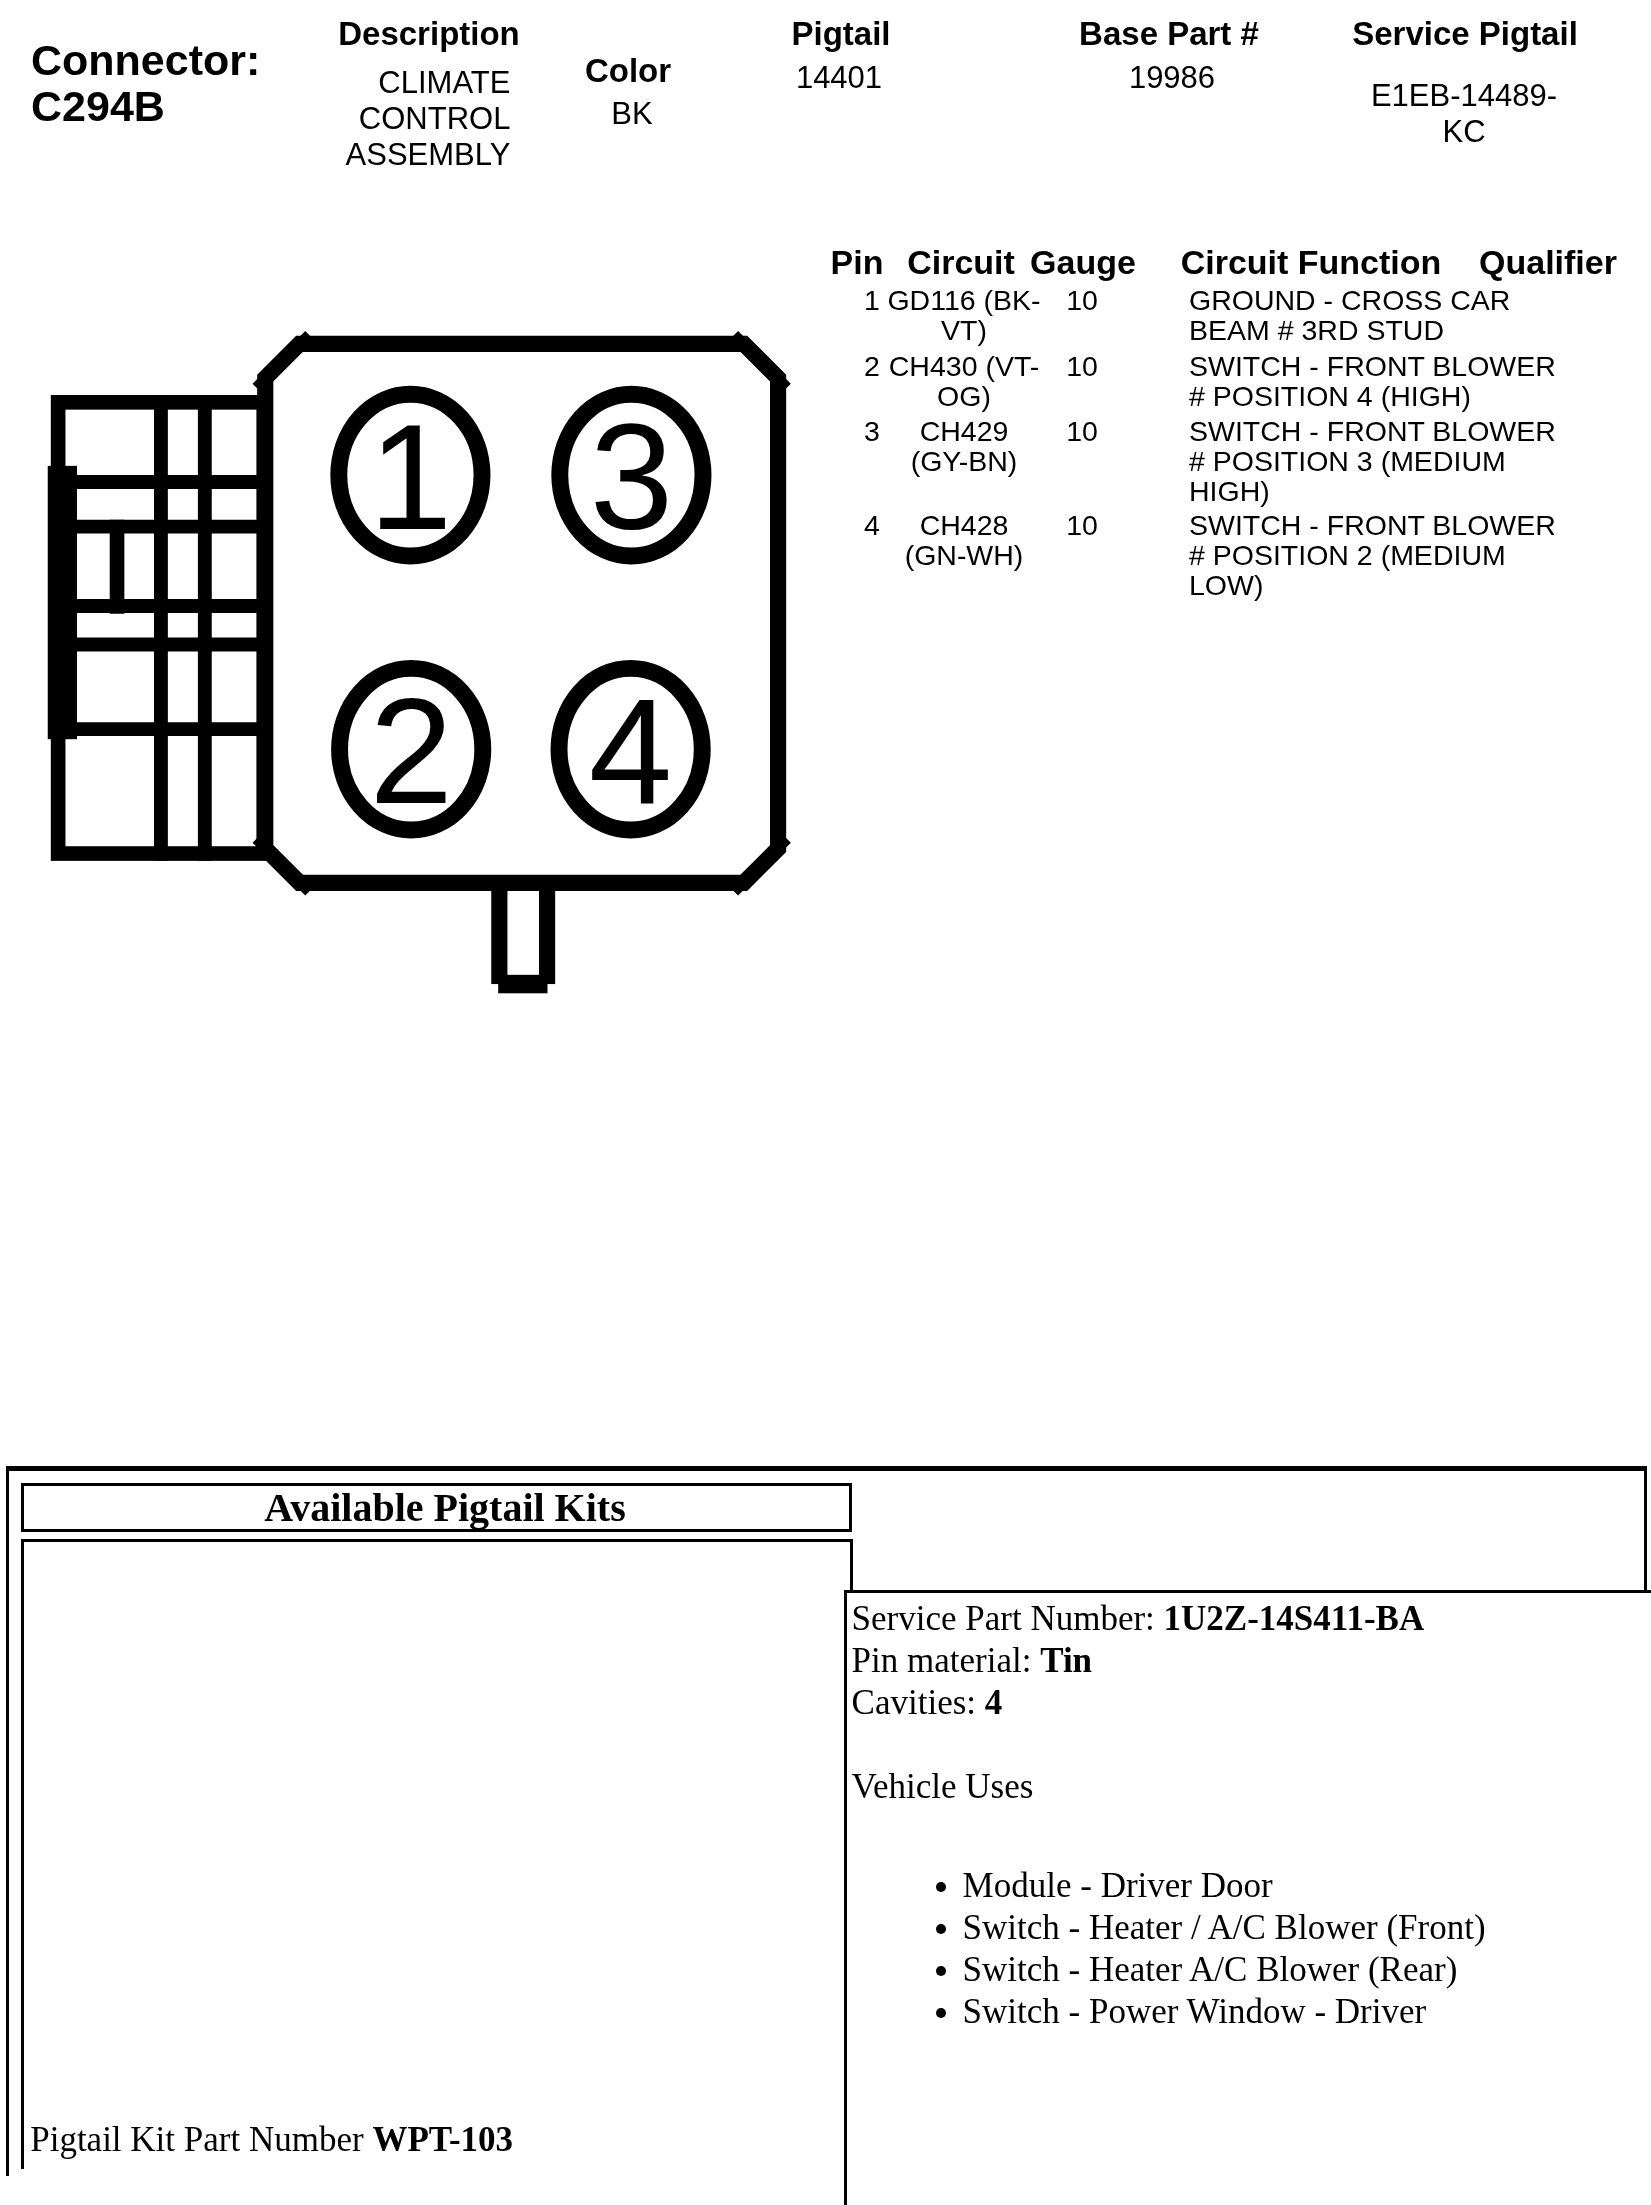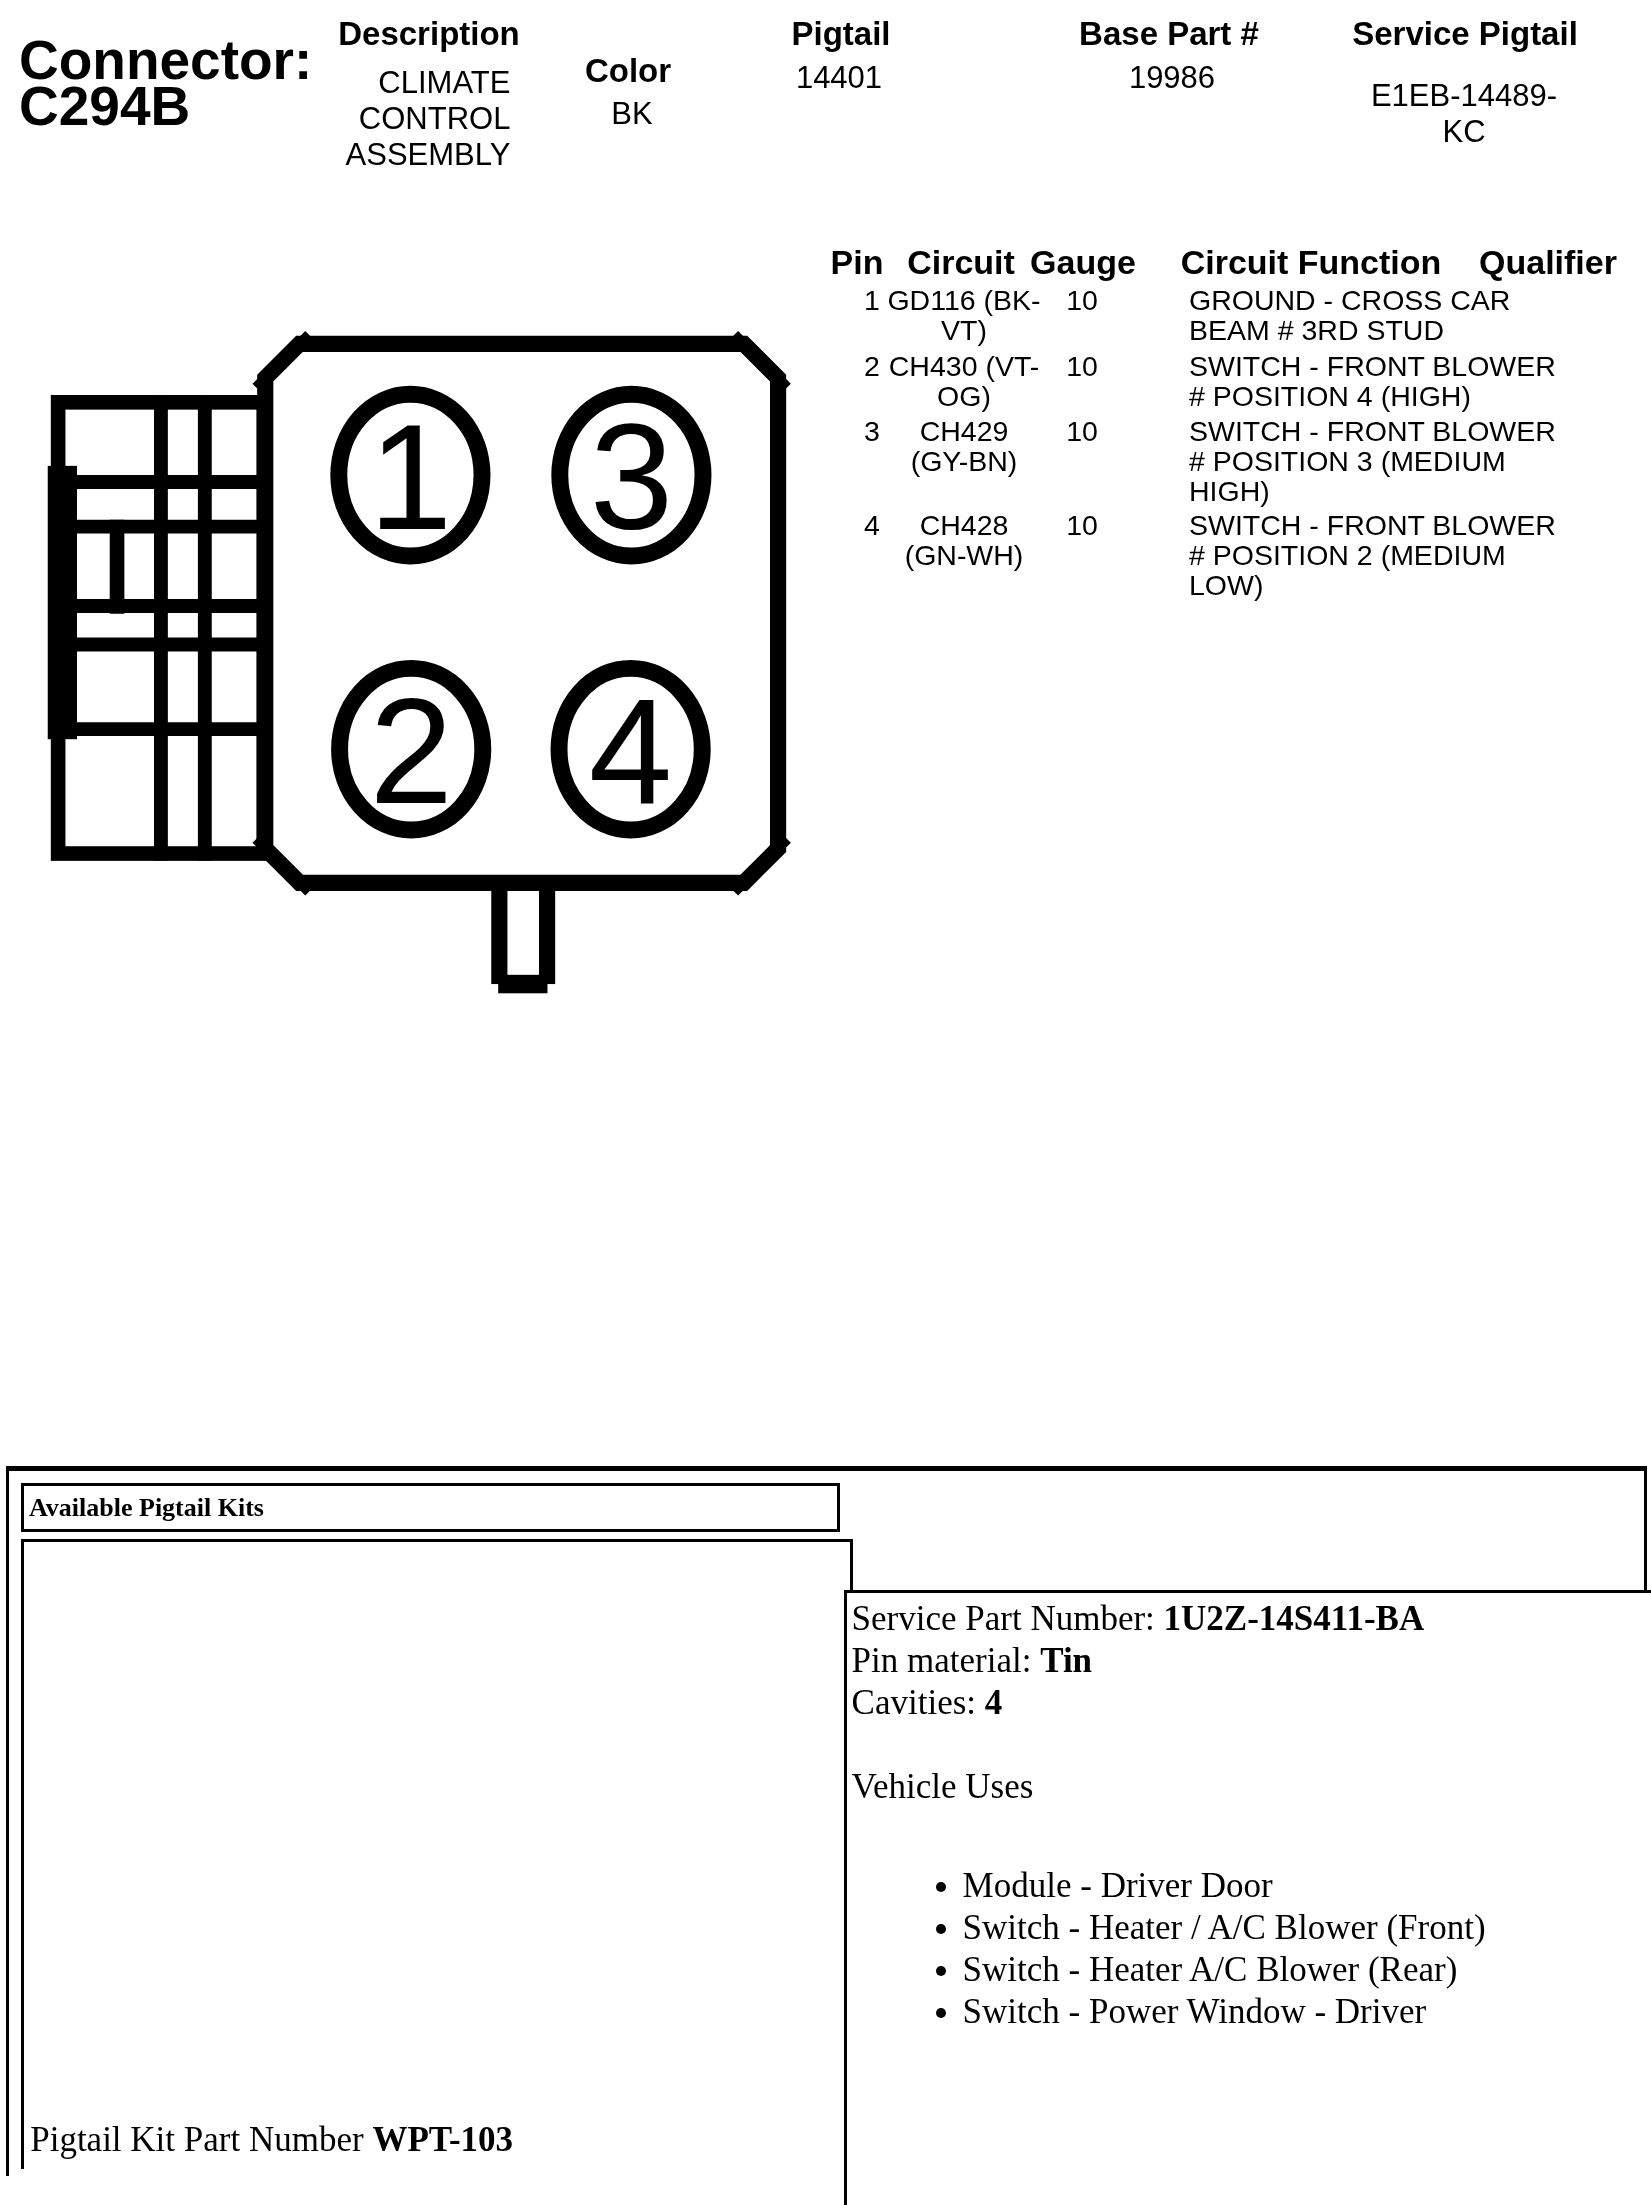--- a/index.html
+++ b/index.html
@@ -3,32 +3,32 @@
 <meta charset="utf-8">
 <style>
   html,body{margin:0;padding:0;background:#fff;}
   #page{position:relative;width:1651px;height:2205px;background:#fff;color:#000;
         font-family:"Liberation Sans",sans-serif;overflow:hidden;}
   .abs{position:absolute;}
   .cx{transform:translateX(-50%);text-align:center;}
   .nowrap{white-space:nowrap;}
   .pre{white-space:pre-line;}
   
-  .conn-title{left:19px;top:37px;font-size:55px;font-weight:bold;line-height:46px;}
+  .conn-title{left:31px;top:37px;font-size:43px;font-weight:bold;line-height:46px;}
   .hlabel{font-size:33px;font-weight:bold;}
   .hvalue{font-size:31px;line-height:36px;}
   
   .th{font-size:34px;font-weight:bold;top:243px;}
   .cell{font-size:28.5px;line-height:30px;}
   
   .serif{font-family:"Liberation Serif",serif;}
   .box{position:absolute;border:3.8px solid #000;background:#fff;padding-left:16px;}
   .noBottom{border-bottom:none;}
   .sline{font-size:35px;line-height:42px;}
-  .kit-title{font-size:26px;font-weight:bold;line-height:43px;padding-left:5px;}
+  .kit-title{font-size:40px;font-weight:bold;line-height:43px;padding-left:17px;text-align:center;}
   ul.uses{margin:15px;padding-left:96px;list-style-type:disc;}
   ul.uses li{font-size:35px;line-height:42px;}
   b,.bold{font-weight:bold;}
 </style>
 </head>
 <body>
 
 <div id="page">
 
   <div class="abs conn-title">

